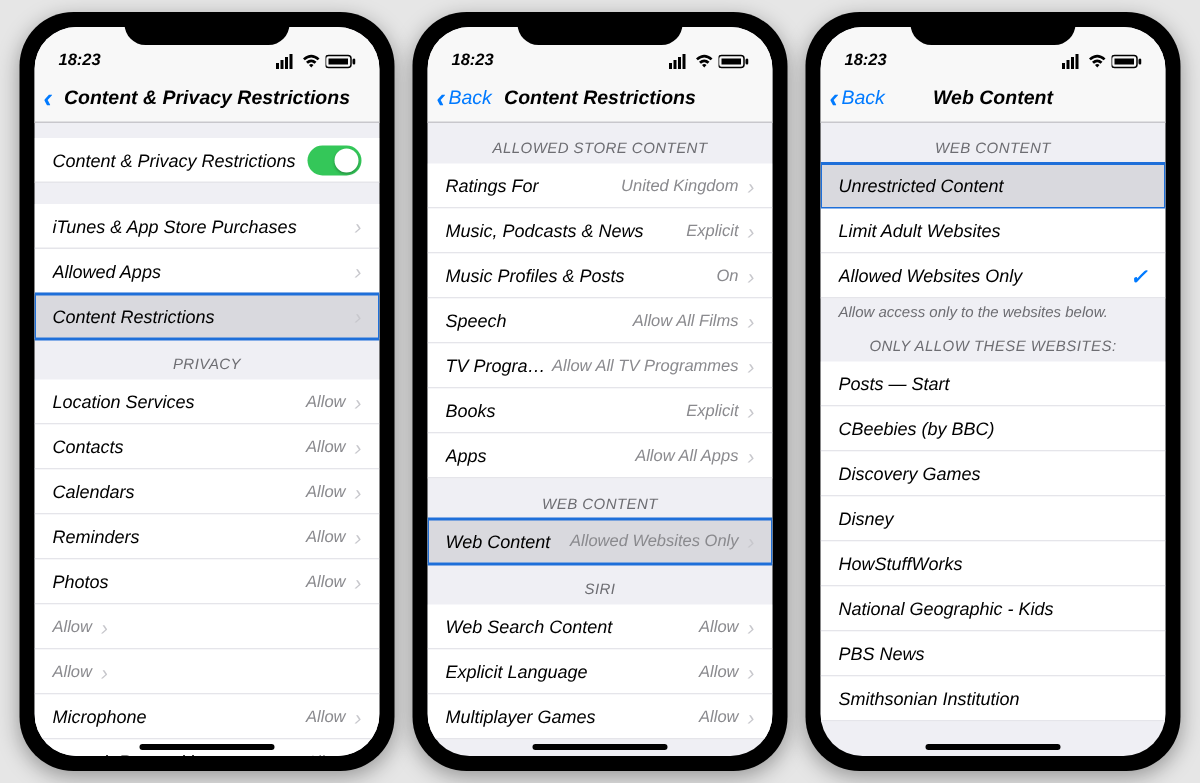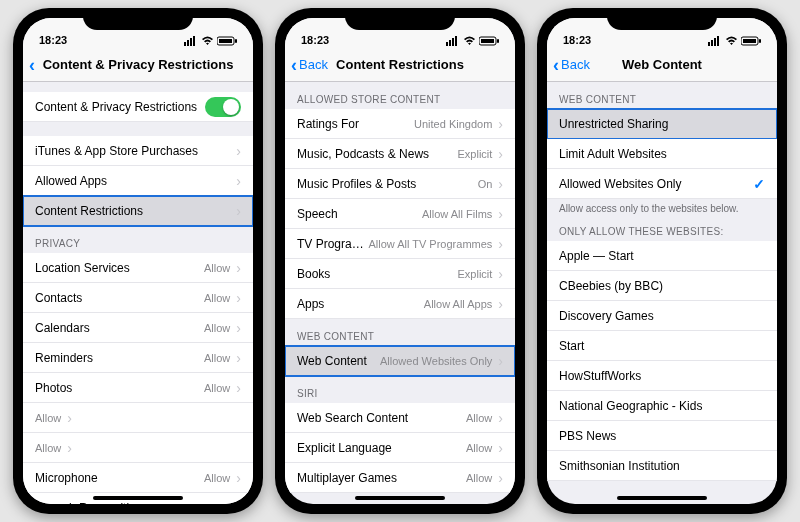--- a/index.html
+++ b/index.html
@@ -24,20 +24,21 @@
   }
   .screen {
     width: 100%;
     height: 100%;
     background: #efeff4;
     border-radius: 28px;
     overflow: hidden;
     position: relative;
     display: flex;
     flex-direction: column;
+    font-style: italic;
   }
   .notch {
     position: absolute;
     top: 0;
     left: 50%;
     transform: translateX(-50%);
     width: 110px;
     height: 22px;
     background: #000;
     border-bottom-left-radius: 14px;
@@ -78,20 +79,21 @@
   }
   .chev-left { font-size: 18px; line-height: 1; font-weight:600; color:#007aff; }
   .navtitle { font-size: 13px; font-weight: 600; color:#000; }
   .content { flex: 1; overflow: hidden; }
   .section-header {
     font-size: 10px;
     color: #6d6d72;
     padding: 12px 12px 4px 12px;
     text-transform: uppercase;
     letter-spacing: 0.3px;
+    text-align: center;
   }
   .section-footer {
     font-size: 10px;
     color: #6d6d72;
     padding: 4px 12px 8px 12px;
   }
   .cell {
     background: #fff;
     border-bottom: 1px solid #e5e5ea;
     height: 30px;
@@ -344,42 +346,42 @@
     <div class="navbar">
       <div class="navback">
         <span class="chev-left">‹</span>
         <span>Back</span>
       </div>
       <div class="navtitle">Web Content</div>
     </div>
     <div class="content">
       <div class="section-header">WEB CONTENT</div>
       <div class="cell hl">
-          <span class="label">Unrestricted Sharing</span>
+          <span class="label">Unrestricted Content</span>
         </div>
       <div class="cell">
           <span class="label">Limit Adult Websites</span>
         </div>
       <div class="cell">
           <span class="label">Allowed Websites Only</span>
           <span class="check">✓</span>
         </div>
       <div class="section-footer">Allow access only to the websites below.</div>
       <div class="section-header" style="padding-top:4px">ONLY ALLOW THESE WEBSITES:</div>
       <div class="cell">
-          <span class="label">Apple — Start</span>
+          <span class="label">Posts — Start</span>
         </div>
       <div class="cell">
           <span class="label">CBeebies (by BBC)</span>
         </div>
       <div class="cell">
           <span class="label">Discovery Games</span>
         </div>
       <div class="cell">
-          <span class="label">Start</span>
+          <span class="label">Disney</span>
         </div>
       <div class="cell">
           <span class="label">HowStuffWorks</span>
         </div>
       <div class="cell">
           <span class="label">National Geographic - Kids</span>
         </div>
       <div class="cell">
           <span class="label">PBS News</span>
         </div>

